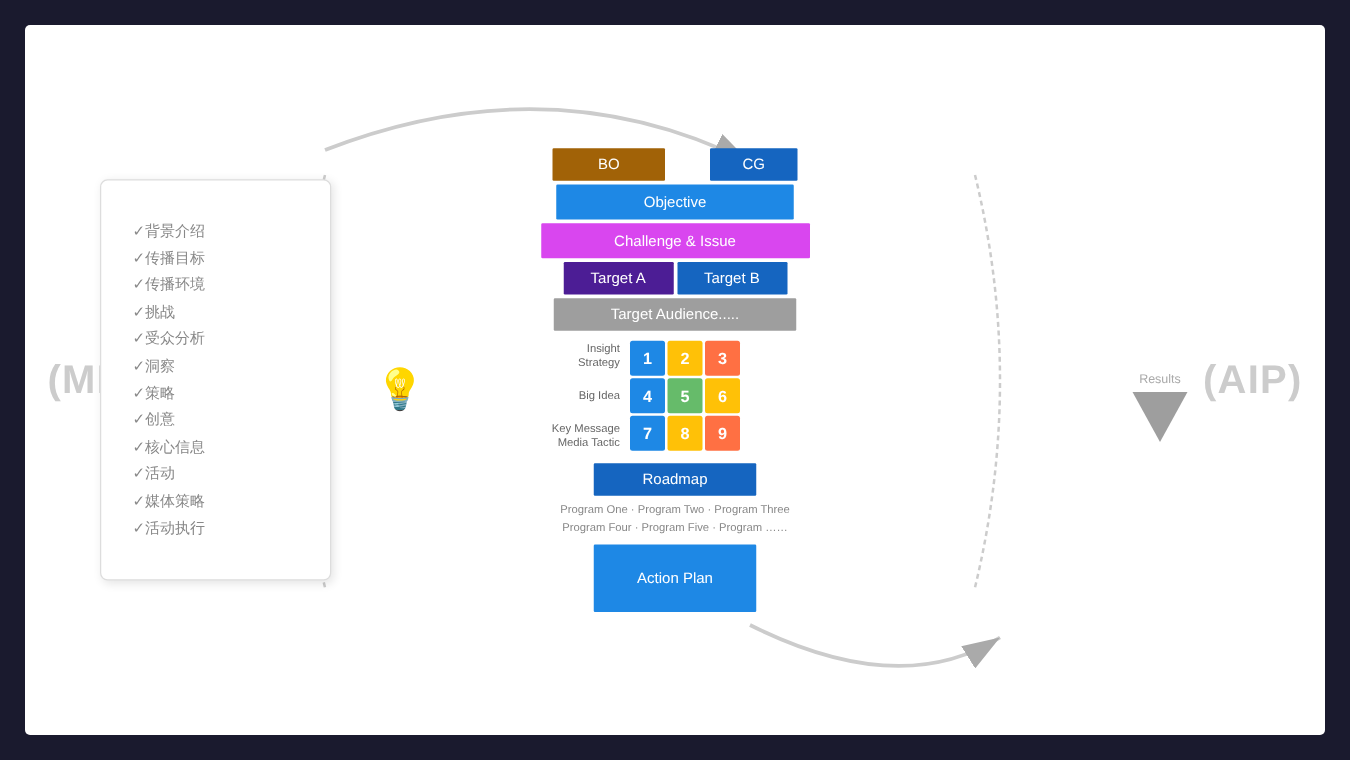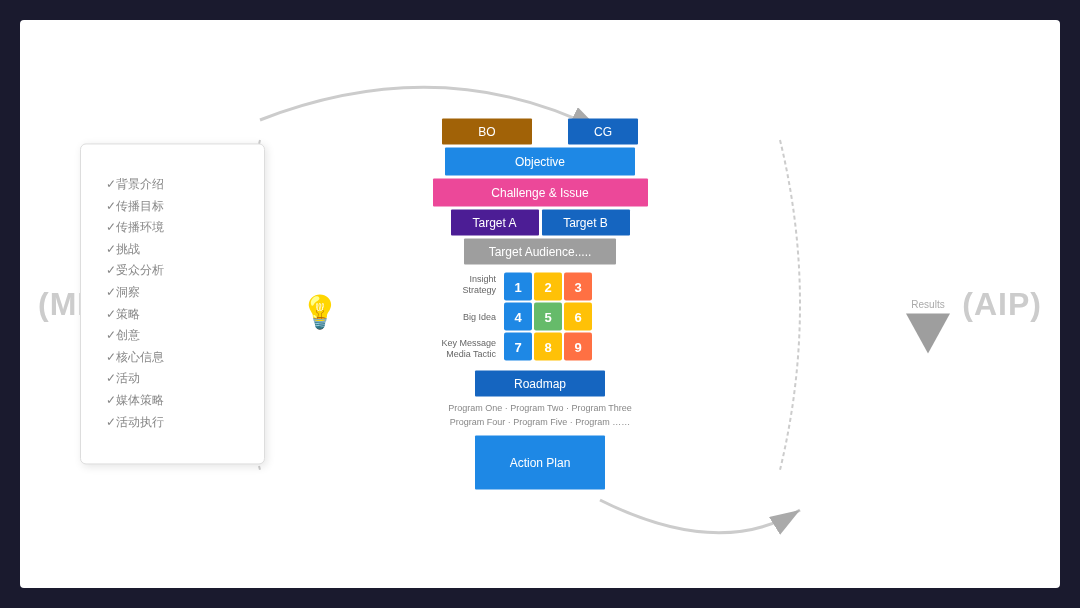--- a/index.html
+++ b/index.html
@@ -83,37 +83,37 @@
       width: 70px;
       padding: 6px 10px;
       margin-left: 33px;
     }
     .block-objective {
       background: #1e88e5;
       width: 190px;
       padding: 7px;
     }
     .block-challenge {
-      background: #ec4899;
+      background: #d946ef;
       width: 215px;
       padding: 7px;
     }
     .block-target-a {
       background: #4c1d95;
       width: 88px;
       padding: 6px 8px;
     }
     .block-target-b {
       background: #1565c0;
       width: 88px;
       padding: 6px 8px;
     }
     .block-target-audience {
       background: #9e9e9e;
-      width: 152px;
+      width: 194px;
       padding: 6px 8px;
     }
 
     
     .grid-section {
       display: flex;
       width: 220px;
       gap: 4px;
       align-items: center;
       margin-top: 2px;

